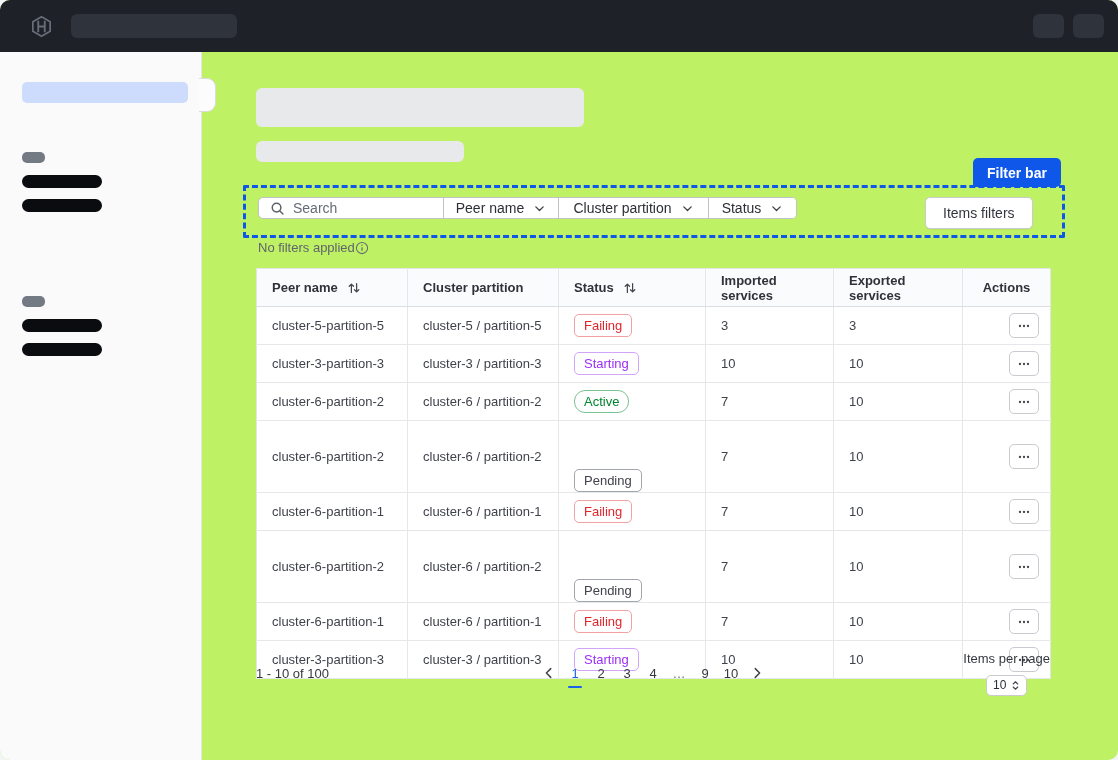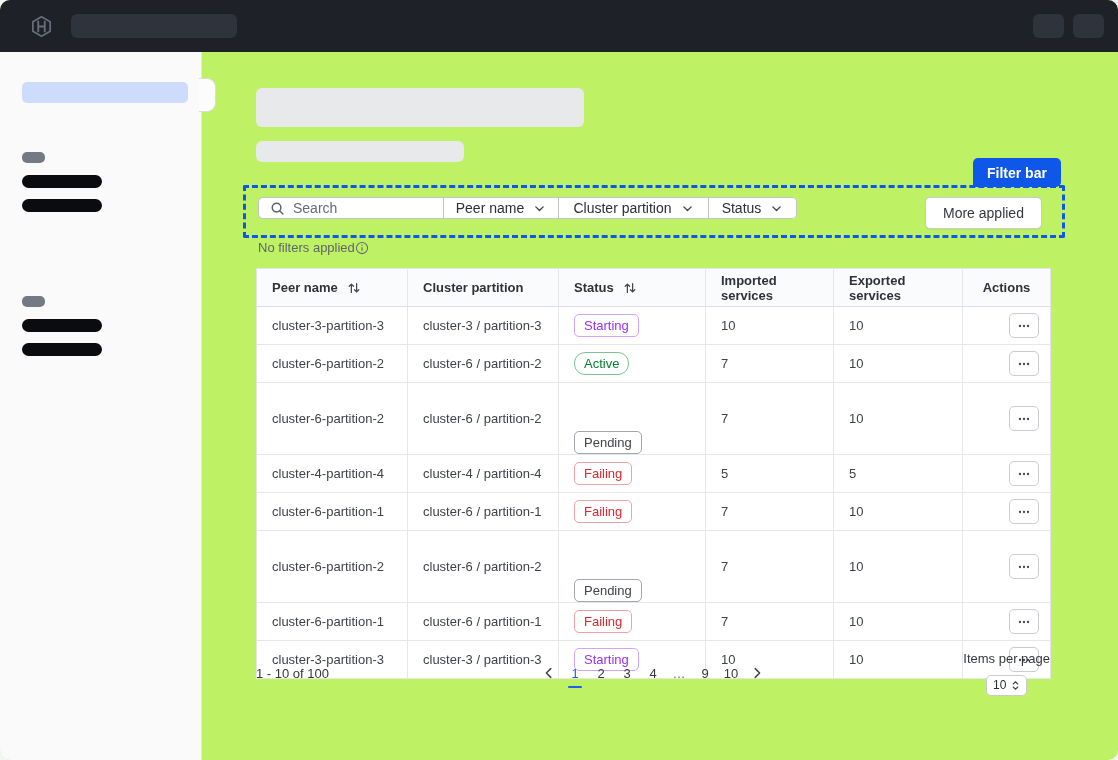--- a/index.html
+++ b/index.html
@@ -140,21 +140,21 @@
     </button>
     <button class="fg-seg seg-status">
       <span>Status</span>
       <span style="display:flex;">
           <svg width="13" height="13" viewBox="0 0 16 16" fill="none" stroke="#41444c" stroke-width="1.7" stroke-linecap="round" stroke-linejoin="round">
             <path d="m3.5 6 4.5 4.5L12.5 6"></path>
           </svg>
         </span>
     </button>
   </div>
-  <button class="more-filters">More applied</button>
+  <button class="more-filters">Items filters</button>
 
   <div class="no-filters">
     <span>No filters applied</span>
     <span style="display:flex;">
       <svg width="14" height="14" viewBox="0 0 16 16" fill="none" stroke="#656a72" stroke-width="1.2">
           <circle cx="8" cy="8" r="6.4"></circle>
           <path d="M8 7.2v4" stroke-width="1.4"></path>
           <circle cx="8" cy="4.9" r="0.8" fill="#656a72" stroke="none"></circle>
         </svg>
     </span>
@@ -198,20 +198,34 @@
           <th><span class="th-inner">
               <span>Exported services</span>
             </span></th>
           <th><span class="th-inner">
               <span>Actions</span>
             </span></th>
         </tr>
       </thead>
     <tbody>
         <tr>
+          <td>cluster-5-partition-5</td>
+          <td>cluster-5 / partition-5</td>
+          <td><span class="badge failing">Failing</span></td>
+          <td>3</td>
+          <td>3</td>
+          <td><button class="ellipsis-btn">
+              <svg width="12" height="4" viewBox="0 0 12 4" fill="#41444c">
+                <circle cx="2" cy="2" r="1.15"></circle>
+                <circle cx="6" cy="2" r="1.15"></circle>
+                <circle cx="10" cy="2" r="1.15"></circle>
+              </svg>
+            </button></td>
+        </tr>
+        <tr>
           <td>cluster-3-partition-3</td>
           <td>cluster-3 / partition-3</td>
           <td><span class="badge starting">Starting</span></td>
           <td>10</td>
           <td>10</td>
           <td><button class="ellipsis-btn">
               <svg width="12" height="4" viewBox="0 0 12 4" fill="#41444c">
                 <circle cx="2" cy="2" r="1.15"></circle>
                 <circle cx="6" cy="2" r="1.15"></circle>
                 <circle cx="10" cy="2" r="1.15"></circle>
@@ -231,34 +245,20 @@
                 <circle cx="10" cy="2" r="1.15"></circle>
               </svg>
             </button></td>
         </tr>
         <tr>
           <td>cluster-6-partition-2</td>
           <td>cluster-6 / partition-2</td>
           <td><span class="badge pending">Pending</span></td>
           <td>7</td>
           <td>10</td>
-          <td><button class="ellipsis-btn">
-              <svg width="12" height="4" viewBox="0 0 12 4" fill="#41444c">
-                <circle cx="2" cy="2" r="1.15"></circle>
-                <circle cx="6" cy="2" r="1.15"></circle>
-                <circle cx="10" cy="2" r="1.15"></circle>
-              </svg>
-            </button></td>
-        </tr>
-        <tr>
-          <td>cluster-4-partition-4</td>
-          <td>cluster-4 / partition-4</td>
-          <td><span class="badge failing">Failing</span></td>
-          <td>5</td>
-          <td>5</td>
           <td><button class="ellipsis-btn">
               <svg width="12" height="4" viewBox="0 0 12 4" fill="#41444c">
                 <circle cx="2" cy="2" r="1.15"></circle>
                 <circle cx="6" cy="2" r="1.15"></circle>
                 <circle cx="10" cy="2" r="1.15"></circle>
               </svg>
             </button></td>
         </tr>
         <tr>
           <td>cluster-6-partition-1</td>

